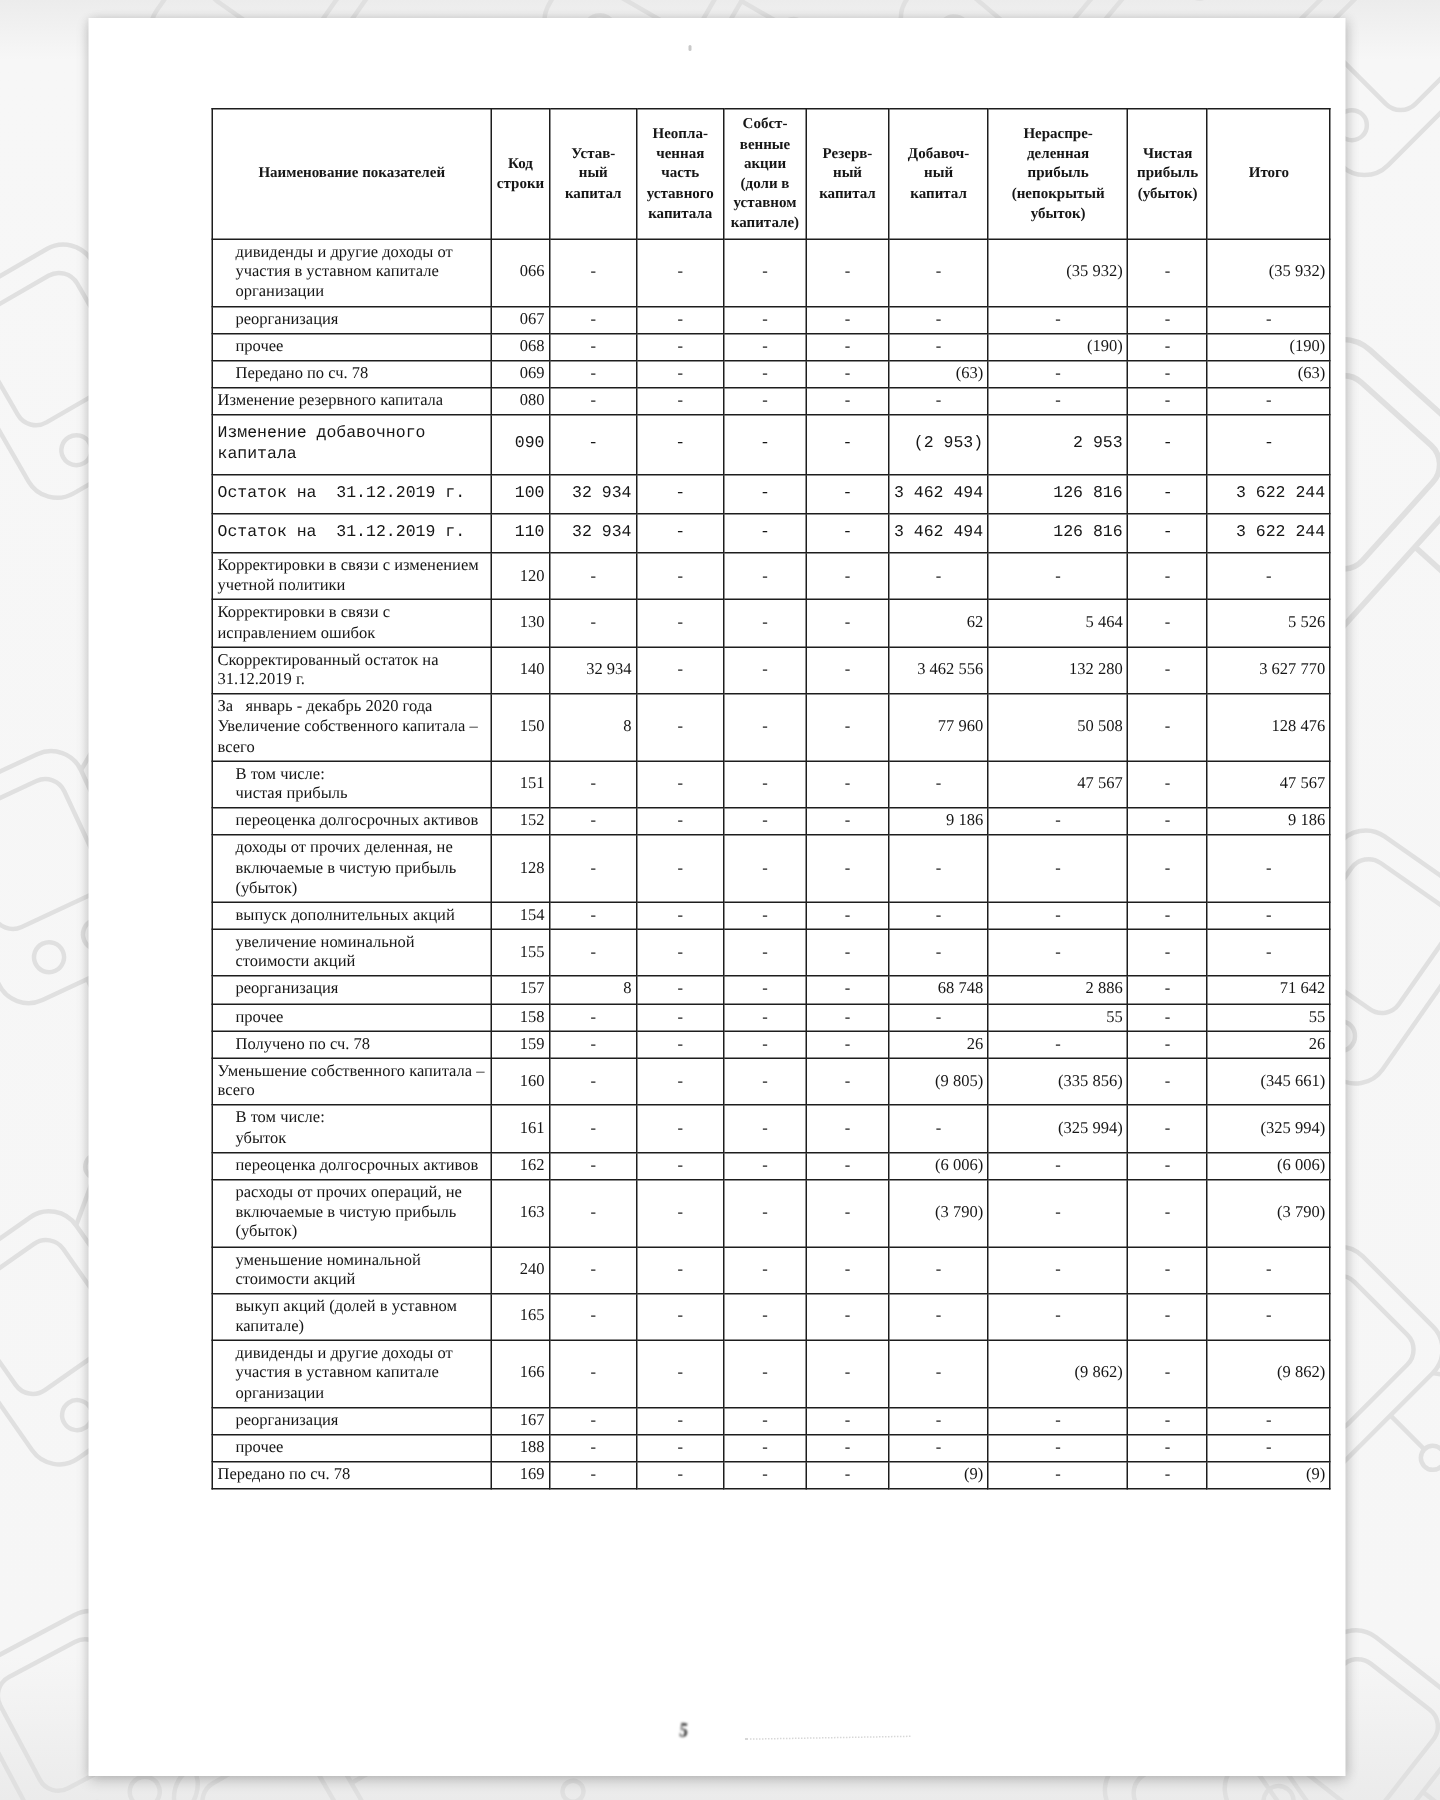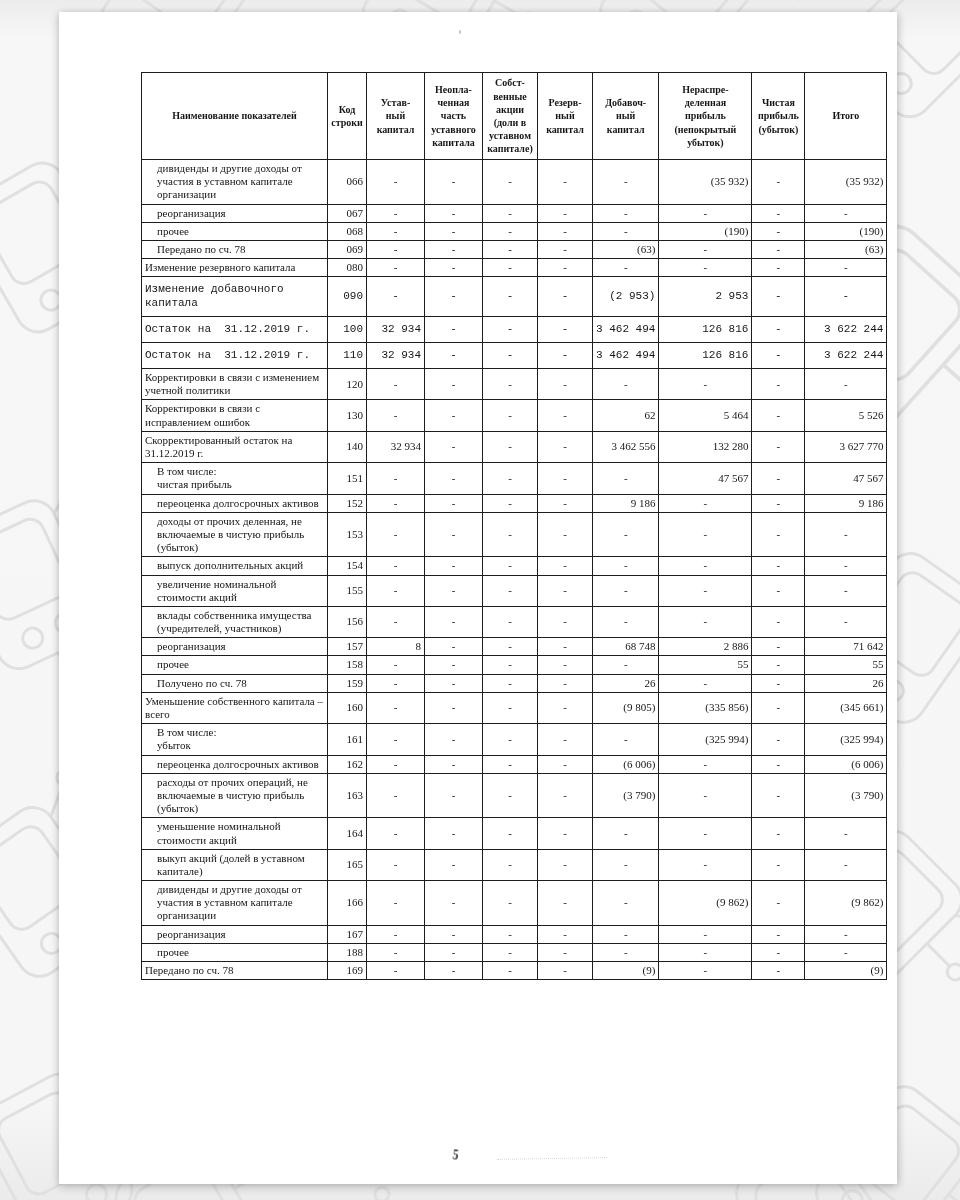--- a/index.html
+++ b/index.html
@@ -245,20 +245,33 @@
             <td class="val">32&nbsp;934</td>
             <td class="val dash">-</td>
             <td class="val dash">-</td>
             <td class="val dash">-</td>
             <td class="val">3&nbsp;462&nbsp;556</td>
             <td class="val">132&nbsp;280</td>
             <td class="val dash">-</td>
             <td class="val">3&nbsp;627&nbsp;770</td>
           </tr>
           <tr>
+            <td class="lbl">За&nbsp;&nbsp;&nbsp;январь - декабрь 2020 года
+Увеличение собственного капитала – всего</td>
+            <td class="code">150</td>
+            <td class="val">8</td>
+            <td class="val dash">-</td>
+            <td class="val dash">-</td>
+            <td class="val dash">-</td>
+            <td class="val">77&nbsp;960</td>
+            <td class="val">50&nbsp;508</td>
+            <td class="val dash">-</td>
+            <td class="val">128&nbsp;476</td>
+          </tr>
+          <tr>
             <td class="lbl ind">В том числе:
 чистая прибыль</td>
             <td class="code">151</td>
             <td class="val dash">-</td>
             <td class="val dash">-</td>
             <td class="val dash">-</td>
             <td class="val dash">-</td>
             <td class="val dash">-</td>
             <td class="val">47&nbsp;567</td>
             <td class="val dash">-</td>
@@ -271,21 +284,21 @@
             <td class="val dash">-</td>
             <td class="val dash">-</td>
             <td class="val dash">-</td>
             <td class="val">9&nbsp;186</td>
             <td class="val dash">-</td>
             <td class="val dash">-</td>
             <td class="val">9&nbsp;186</td>
           </tr>
           <tr>
             <td class="lbl ind">доходы от прочих деленная, не включаемые в чистую прибыль (убыток)</td>
-            <td class="code">153</td>
+            <td class="code">128</td>
             <td class="val dash">-</td>
             <td class="val dash">-</td>
             <td class="val dash">-</td>
             <td class="val dash">-</td>
             <td class="val dash">-</td>
             <td class="val dash">-</td>
             <td class="val dash">-</td>
             <td class="val dash">-</td>
           </tr>
           <tr>
@@ -296,32 +309,20 @@
             <td class="val dash">-</td>
             <td class="val dash">-</td>
             <td class="val dash">-</td>
             <td class="val dash">-</td>
             <td class="val dash">-</td>
             <td class="val dash">-</td>
           </tr>
           <tr>
             <td class="lbl ind">увеличение номинальной стоимости акций</td>
             <td class="code">155</td>
-            <td class="val dash">-</td>
-            <td class="val dash">-</td>
-            <td class="val dash">-</td>
-            <td class="val dash">-</td>
-            <td class="val dash">-</td>
-            <td class="val dash">-</td>
-            <td class="val dash">-</td>
-            <td class="val dash">-</td>
-          </tr>
-          <tr>
-            <td class="lbl ind">вклады собственника имущества (учредителей, участников)</td>
-            <td class="code">156</td>
             <td class="val dash">-</td>
             <td class="val dash">-</td>
             <td class="val dash">-</td>
             <td class="val dash">-</td>
             <td class="val dash">-</td>
             <td class="val dash">-</td>
             <td class="val dash">-</td>
             <td class="val dash">-</td>
           </tr>
           <tr>
@@ -404,21 +405,21 @@
             <td class="val dash">-</td>
             <td class="val dash">-</td>
             <td class="val dash">-</td>
             <td class="val">(3&nbsp;790)</td>
             <td class="val dash">-</td>
             <td class="val dash">-</td>
             <td class="val">(3&nbsp;790)</td>
           </tr>
           <tr>
             <td class="lbl ind">уменьшение номинальной стоимости акций</td>
-            <td class="code">164</td>
+            <td class="code">240</td>
             <td class="val dash">-</td>
             <td class="val dash">-</td>
             <td class="val dash">-</td>
             <td class="val dash">-</td>
             <td class="val dash">-</td>
             <td class="val dash">-</td>
             <td class="val dash">-</td>
             <td class="val dash">-</td>
           </tr>
           <tr>

